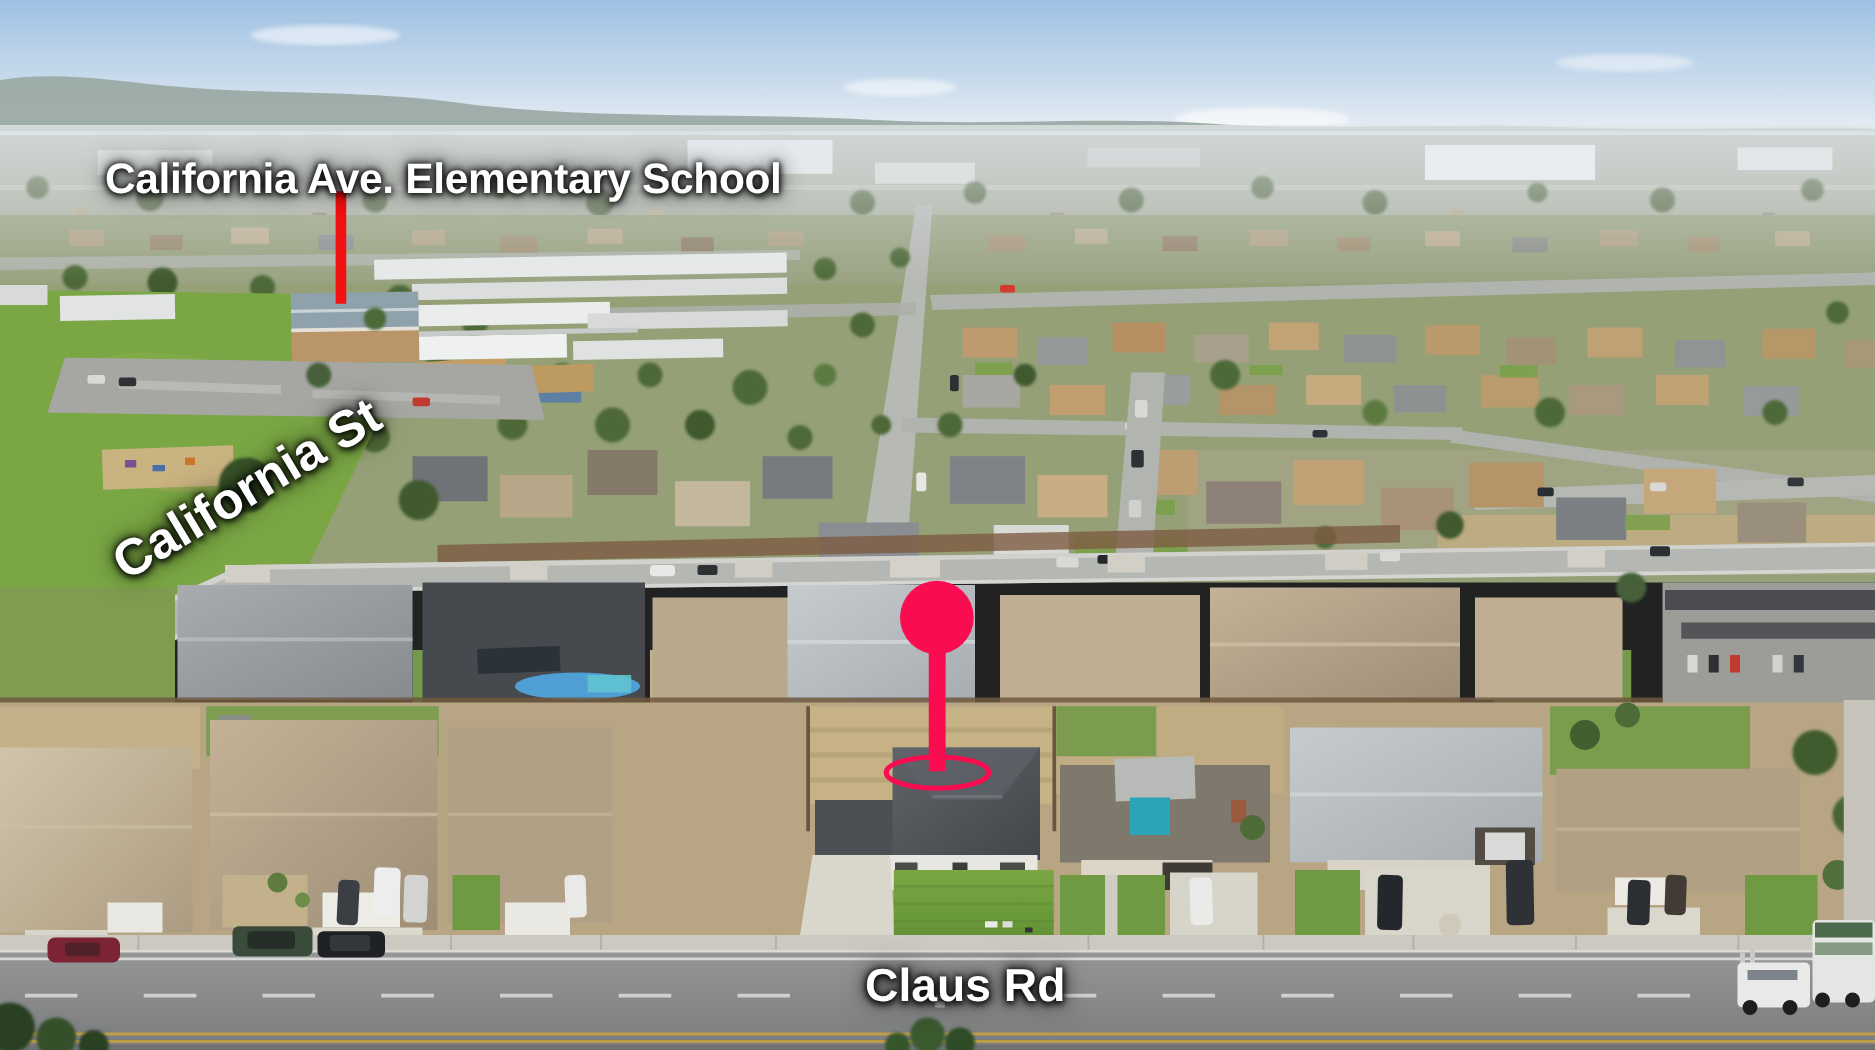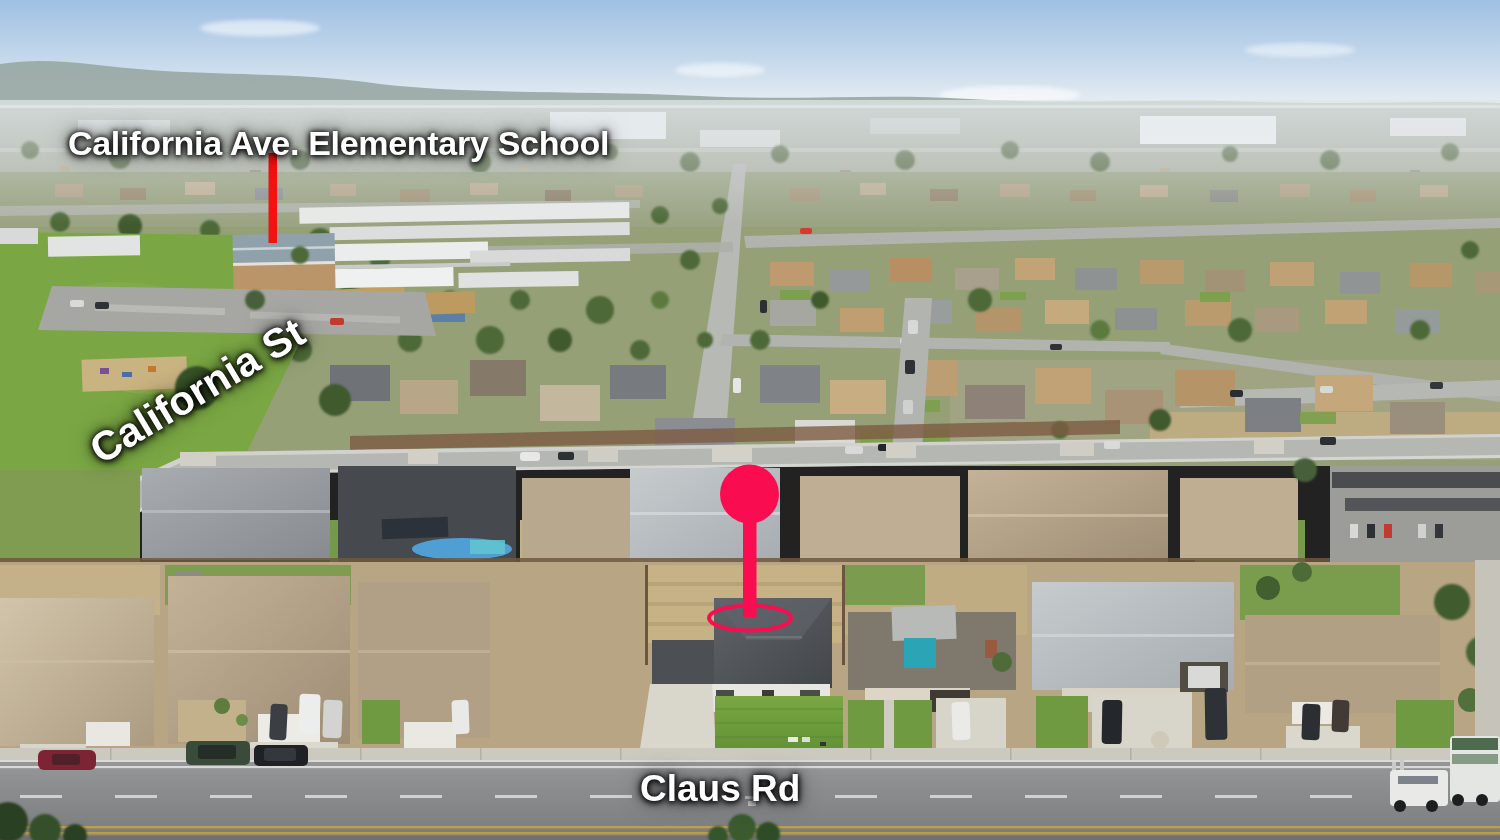--- a/index.html
+++ b/index.html
@@ -2,24 +2,24 @@
 <html><head>
 <meta charset="utf-8">
 <style>
   html,body{margin:0;padding:0;background:#222;}
   .stage{position:relative;width:1500px;height:840px;overflow:hidden;
          font-family:"Liberation Sans",sans-serif;}
   .stage svg{position:absolute;left:0;top:0;display:block;}
   .map-label{position:absolute;color:#fff;font-weight:600;white-space:nowrap;
     text-shadow:0 0 5px rgba(0,0,0,.95),0 0 12px rgba(0,0,0,.8),
                 0 2px 6px rgba(0,0,0,.85),0 0 22px rgba(0,0,0,.5);}
-  #label-school{left:68px;top:124px;font-size:34px;letter-spacing:-.3px;}
+  #label-school{left:84px;top:124px;font-size:34px;letter-spacing:-.3px;}
   #label-ca-st{left:94px;top:430px;font-size:41px;transform:rotate(-31deg);
                transform-origin:0 50%;}
-  #label-claus{left:640px;top:768px;font-size:37px;}
+  #label-claus{left:692px;top:768px;font-size:37px;}
 </style>
 </head>
 <body>
 
 <div class="stage">
 <svg width="1500" height="840" viewBox="0 0 1500 840">
 <defs>
   <linearGradient id="skyG" x1="0" y1="0" x2="0" y2="1">
     <stop offset="0" stop-color="#9fc0e3"></stop>
           <stop offset=".55" stop-color="#c9dbec"></stop>

